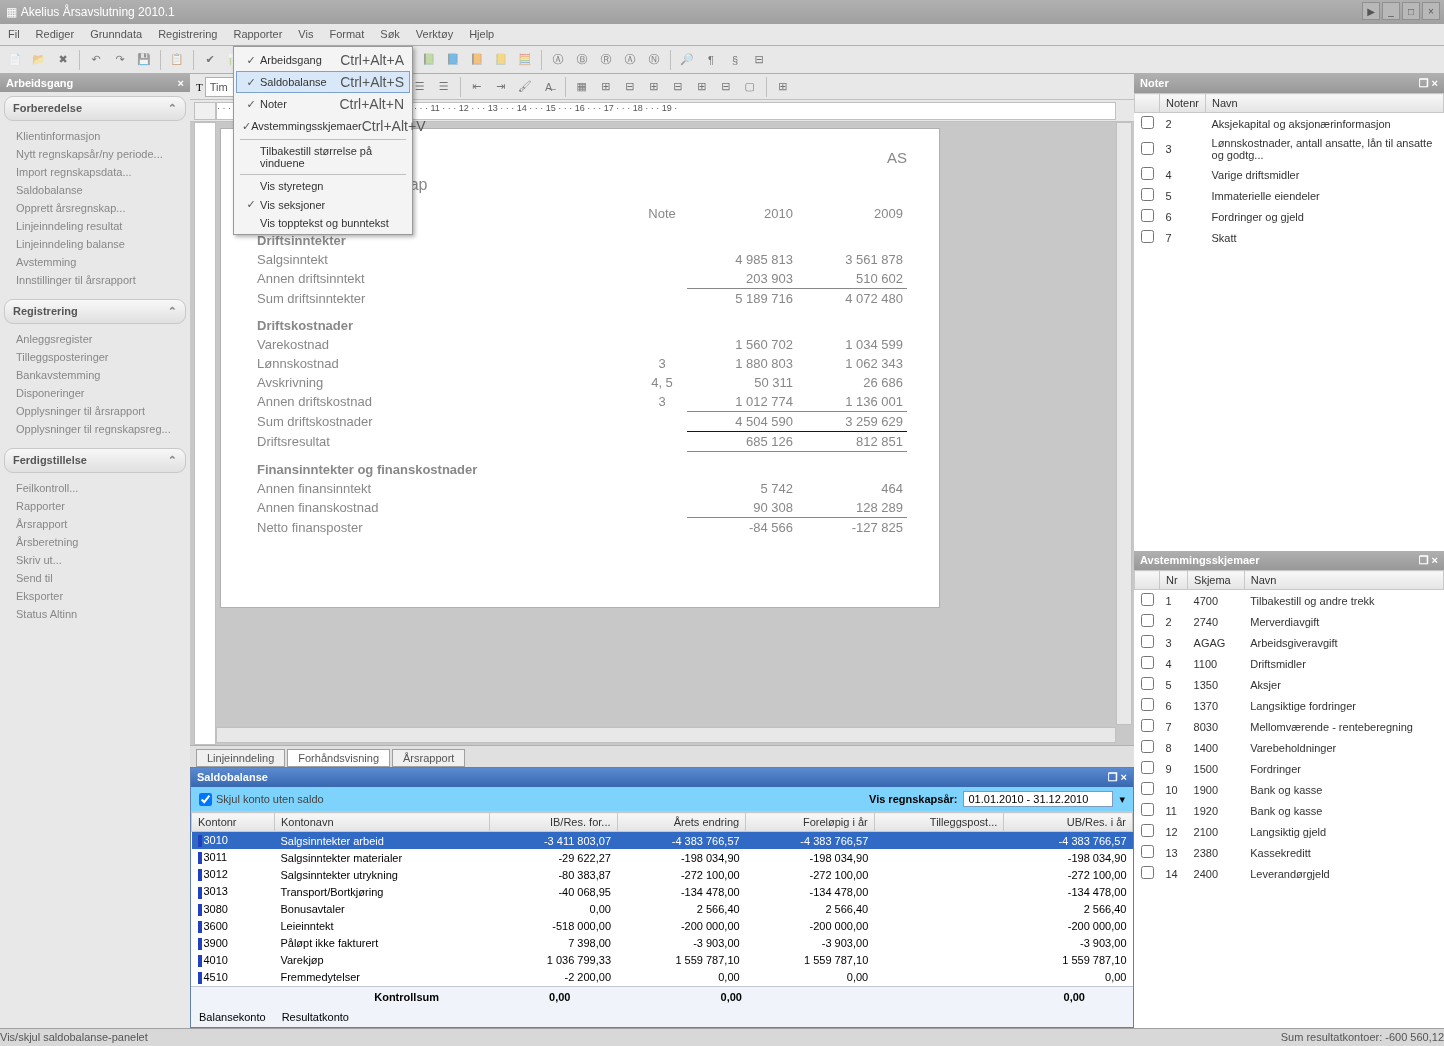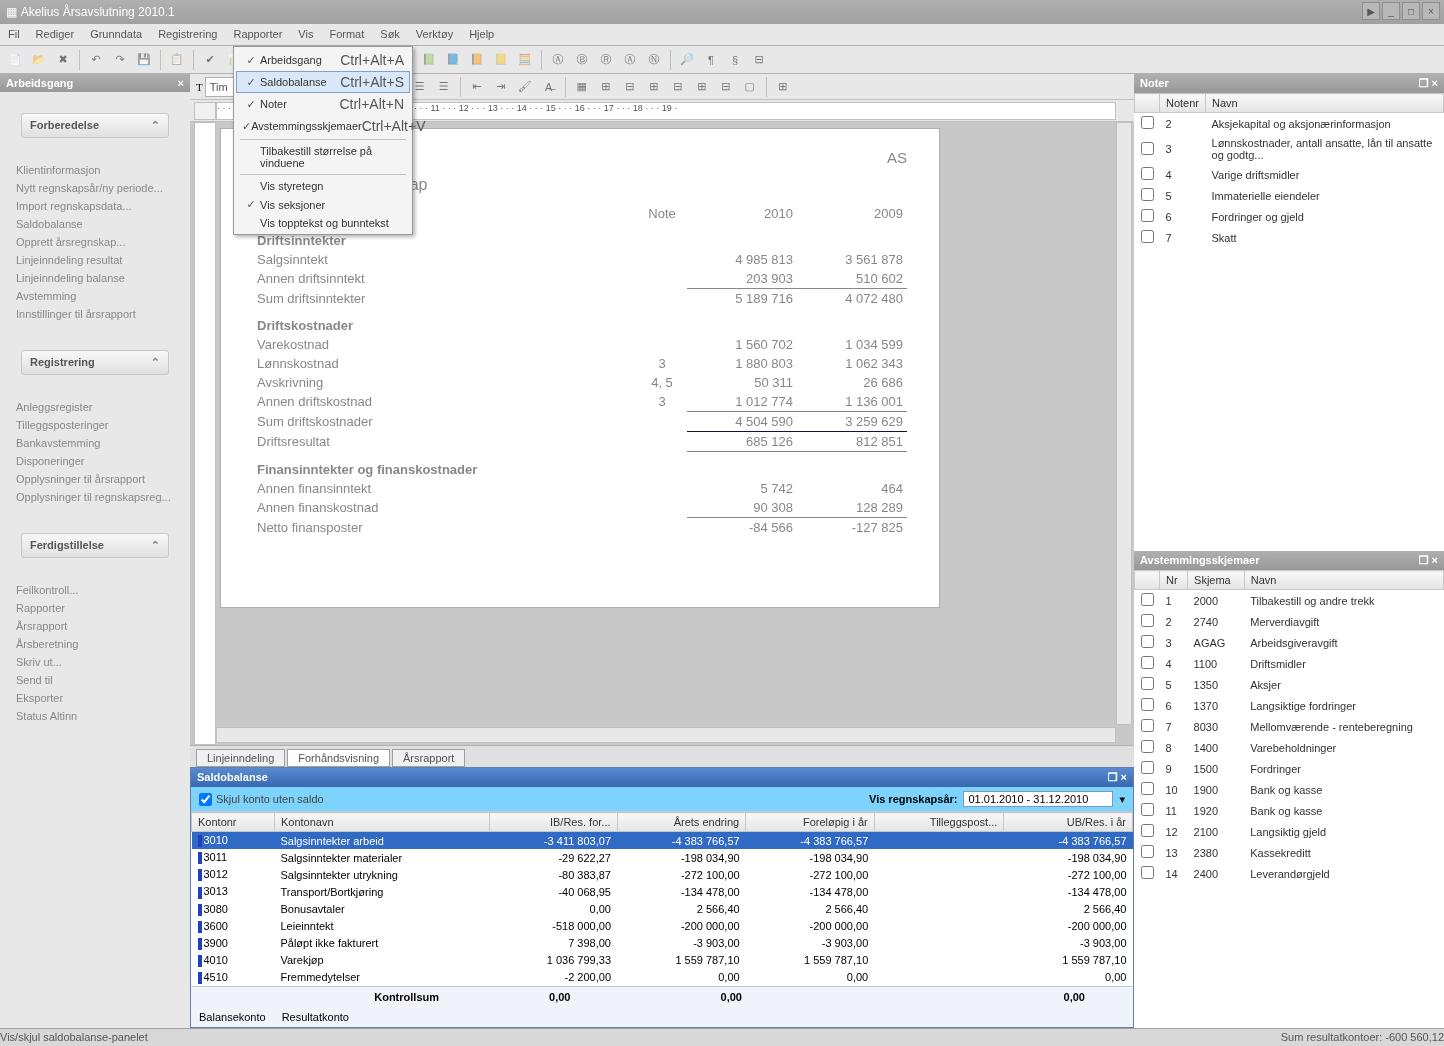--- a/index.html
+++ b/index.html
@@ -14,21 +14,21 @@
 
 .toolbar-main { background: #e8e8e8; height: 28px; display: flex; align-items: center; padding: 0 4px; gap: 2px; border-bottom: 1px solid #b0b0b0; }
 .tbtn { width: 22px; height: 22px; display: flex; align-items: center; justify-content: center; opacity: 0.5; border: 1px solid transparent; }
 .tsep { width: 1px; height: 20px; background: #c0c0c0; margin: 0 3px; }
 
 .main-layout { display: flex; height: calc(100% - 24px - 22px - 28px - 18px); }
 
 .left-panel { width: 190px; background: #e8e8e8; display: flex; flex-direction: column; }
 .panel-header { background: linear-gradient(#b0b0b0,#989898); color: #fff; padding: 3px 6px; font-size: 11px; font-weight: bold; display: flex; justify-content: space-between; }
 .panel-header .x { cursor: pointer; }
-.section-head { background: linear-gradient(#f8f8f8,#e0e0e0); border: 1px solid #c8c8c8; border-radius: 3px; margin: 21px; padding: 5px 8px; font-weight: bold; color: #555; display: flex; justify-content: space-between; }
+.section-head { background: linear-gradient(#f8f8f8,#e0e0e0); border: 1px solid #c8c8c8; border-radius: 9px; margin: 4px; padding: 5px 8px; font-weight: bold; color: #555; display: flex; justify-content: space-between; }
 .section-head .chev { color: #888; }
 .section-items { padding: 2px 0 6px 0; }
 .section-items .sitem { padding: 3px 16px; color: #888; cursor: pointer; white-space: nowrap; overflow: hidden; text-overflow: ellipsis; }
 
 .center-panel { flex: 1; display: flex; flex-direction: column; background: #e8e8e8; position: relative; }
 
 .dropdown-menu { position: absolute; left: 233px; top: 46px; width: 180px; background: #f4f4f4; border: 1px solid #999; box-shadow: 2px 2px 4px rgba(0,0,0,0.3); z-index: 100; padding: 2px; }
 .dropdown-item { display: flex; align-items: center; padding: 3px 6px; font-size: 11px; color: #333; }
 .dropdown-item.highlighted { background: #d8e8f8; border: 1px solid #7da2ce; padding: 2px 5px; }
 .dropdown-item .check { width: 18px; text-align: center; color: #555; }
@@ -596,21 +596,21 @@
               <th style="width:22px"></th>
               <th>Nr</th>
               <th>Skjema</th>
               <th>Navn</th>
             </tr>
           </thead>
           <tbody id="avst-body">
             <tr>
               <td><input type="checkbox" style=""></td>
               <td>1</td>
-              <td>2000</td>
+              <td>4700</td>
               <td>Tilbakestill og andre trekk</td>
             </tr>
             <tr>
               <td><input type="checkbox" style=""></td>
               <td>2</td>
               <td>2740</td>
               <td>Merverdiavgift</td>
             </tr>
             <tr>
               <td><input type="checkbox" style=""></td>

